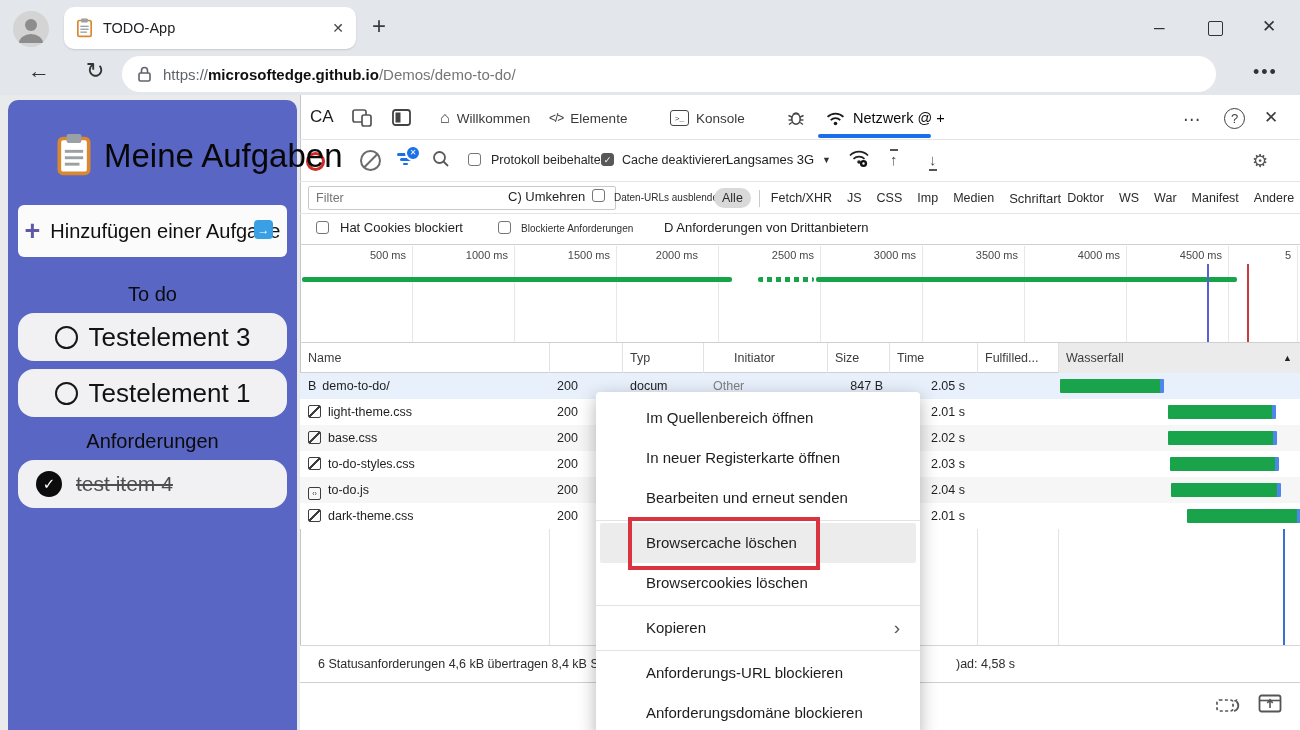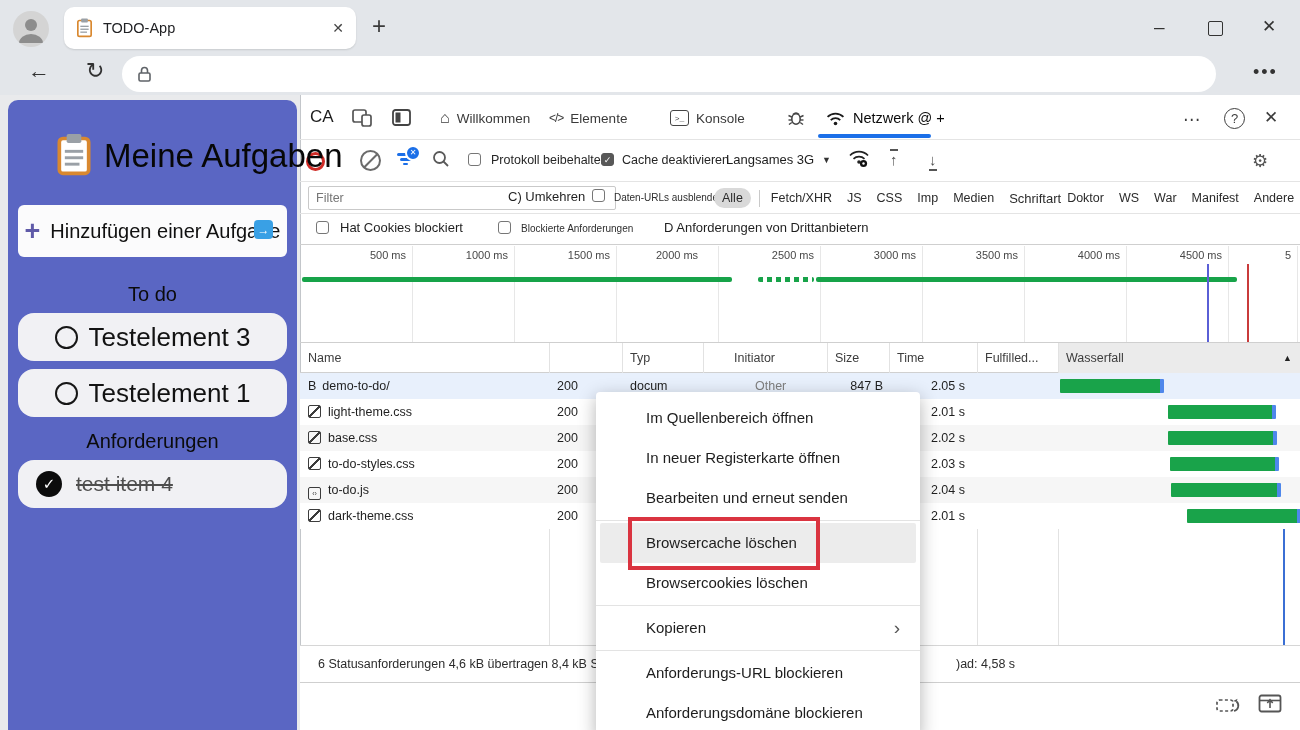--- a/index.html
+++ b/index.html
@@ -139,20 +139,21 @@
     <span class="winbtn" style="left:1154px;">–</span>
     <span class="maxbox"></span>
     <span class="winbtn" style="left:1262px;font-size:17px;">✕</span>
     <span class="navbtn" style="left:28px;">←</span>
     <span class="navbtn" style="left:86px;">↻</span>
     <div class="urlbar">
       <svg width="13" height="16" viewBox="0 0 13 16">
         <rect x="1" y="7" width="11" height="8" rx="1.5" fill="none" stroke="#5f6368" stroke-width="1.6"></rect>
         <path d="M3.5 7 V4.5 a3 3 0 0 1 6 0 V7" fill="none" stroke="#5f6368" stroke-width="1.6"></path>
       </svg>
+      <span class="urltxt"><span>https://</span><b>microsoftedge.github.io</b><span class="path">/Demos/demo-to-do/</span></span>
     </div>
     <span class="chromemore">•••</span>
   </div>
 
   <div class="dt"></div>
   <div class="dtline" style="left:300px;top:139px;width:1000px;height:1px;"></div>
   <div class="dtline" style="left:300px;top:181px;width:1000px;height:1px;"></div>
   <div class="dtline" style="left:300px;top:213px;width:1000px;height:1px;"></div>
   <div class="dtline" style="left:300px;top:244px;width:1000px;height:1px;background:#cfcfcf;"></div>
   <div class="dtline" style="left:300px;top:342px;width:1000px;height:1px;background:#cfcfcf;"></div>
@@ -268,21 +269,21 @@
   <span class="abs" style="left:664px;top:220px;font-size:13px;color:#1f1f1f;">D Anforderungen von Drittanbietern</span>
 
   <div id="overview-layer">
       <div class="tick" style="left: 412px;"></div>
       <div class="ticklbl" style="left: 336px;">500 ms</div>
       <div class="tick" style="left: 514px;"></div>
       <div class="ticklbl" style="left: 438px;">1000 ms</div>
       <div class="tick" style="left: 616px;"></div>
       <div class="ticklbl" style="left: 540px;">1500 ms</div>
       <div class="tick" style="left: 718px;"></div>
-      <div class="ticklbl" style="left: 642px; text-align: center;">2000 ms</div>
+      <div class="ticklbl" style="left: 628px;">2000 ms</div>
       <div class="tick" style="left: 820px;"></div>
       <div class="ticklbl" style="left: 744px;">2500 ms</div>
       <div class="tick" style="left: 922px;"></div>
       <div class="ticklbl" style="left: 846px;">3000 ms</div>
       <div class="tick" style="left: 1024px;"></div>
       <div class="ticklbl" style="left: 948px;">3500 ms</div>
       <div class="tick" style="left: 1126px;"></div>
       <div class="ticklbl" style="left: 1050px;">4000 ms</div>
       <div class="tick" style="left: 1228px;"></div>
       <div class="ticklbl" style="left: 1152px;">4500 ms</div>
@@ -313,21 +314,21 @@
       <div class="colborder" style="left: 889px;"></div>
       <div class="colborder" style="left: 977px;"></div>
       <div class="colborder" style="left: 1058px;"></div>
       <div class="vline" style="left: 1283px; top: 373px; height: 272px; background: rgb(59, 111, 212); width: 1.5px;"></div>
     </div>
   <div id="net-rows">
       <div class="nrow" style="top: 373px; background: rgb(232, 240, 252);">
         <div class="ncell" style="left: 8px; width: 235px;"><span style="margin-right: 6px;">B</span><span>demo-to-do/</span></div>
         <div class="ncell" style="left: 257px; width: 60px;">200</div>
         <div class="ncell" style="left: 330px; width: 70px;">docum</div>
-        <div class="ncell" style="left: 413px; width: 100px; color: rgb(127, 127, 127); margin-left: 42px;">Other</div>
+        <div class="ncell" style="left: 413px; width: 100px; color: rgb(127, 127, 127);">Other</div>
         <div class="ncell" style="left: 527px; width: 56px; text-align: right;">847 B</div>
         <div class="ncell" style="left: 589px; width: 76px; text-align: right;">2.05 s</div>
         <div class="wbar" style="left: 760px; width: 100px;"></div>
       </div>
       <div class="nrow" style="top: 399px; background: rgb(255, 255, 255);">
         <div class="ncell" style="left: 8px; width: 235px;"><span class="ic-css"></span><span>light-theme.css</span></div>
         <div class="ncell" style="left: 257px; width: 60px;">200</div>
         <div class="ncell" style="left: 589px; width: 76px; text-align: right;">2.01 s</div>
         <div class="wbar" style="left: 868px; width: 104px;"></div>
       </div>

